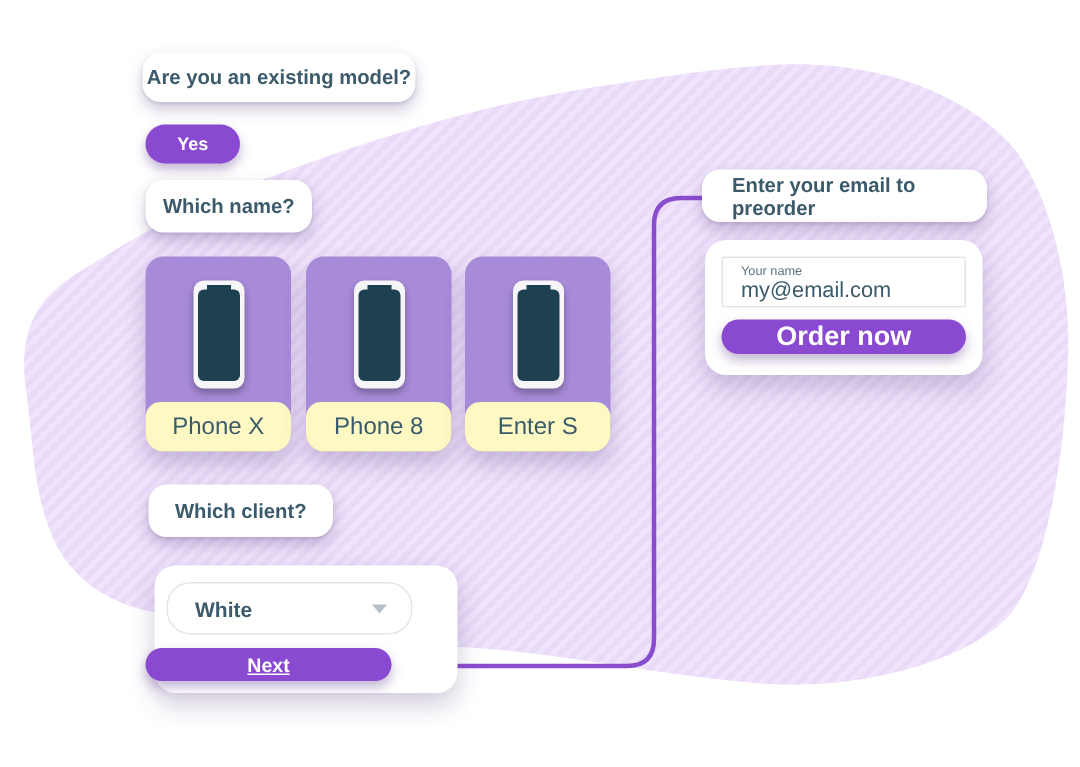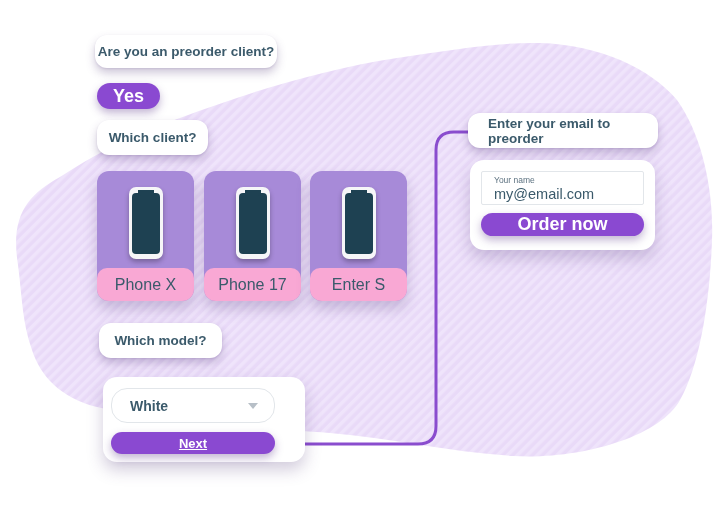--- a/index.html
+++ b/index.html
@@ -27,33 +27,33 @@
     display:flex;align-items:center;justify-content:center;
     font-weight:700;font-size:13.5px;color:var(--text-dark);
     box-shadow:0 5px 10px rgba(80,55,120,.28),0 1px 2px rgba(80,55,120,.12);
   }
   .pill{
     position:absolute;background:var(--accent-purple);border:none;cursor:pointer;
     display:flex;align-items:center;justify-content:center;
     color:#fff;font-weight:700;font-family:"Liberation Sans",sans-serif;
     box-shadow:0 4px 8px rgba(80,40,130,.35);
   }
-  .yes-pill{left:97px;top:83px;width:63px;height:26px;border-radius:13px;font-size:18px;}
+  .yes-pill{left:97px;top:83px;width:63px;height:26px;border-radius:13px;font-size:12px;}
   .q1{left:95px;top:35px;width:182px;height:33px;}
   .q2{left:97px;top:120px;width:111px;height:35px;}
   .q3{left:99px;top:323px;width:123px;height:35px;}
   .q-email{left:468px;top:113px;width:190px;height:35px;padding-left:20px;}
 
   .phone-card{
     position:absolute;top:171px;width:97px;height:130px;border-radius:12px;
     background:var(--card-purple);cursor:pointer;
     box-shadow:0 8px 14px rgba(80,55,120,.25);
   }
   .phone-card .label{
-    position:absolute;left:0;right:0;bottom:0;height:33px;background:#f9a8d4;
+    position:absolute;left:0;right:0;bottom:0;height:33px;background:#fef9c3;
     border-radius:10px 10px 12px 12px;display:flex;align-items:center;justify-content:center;
     font-size:16px;color:var(--text-dark);
   }
   .phone{
     position:absolute;left:50%;top:16px;transform:translateX(-50%);
     width:34px;height:72px;background:#f6f6f8;border-radius:7px;
     box-shadow:0 3px 5px rgba(0,0,0,.28);
   }
   .phone .screen{
     position:absolute;left:3px;right:3px;top:6px;bottom:5px;
@@ -72,21 +72,21 @@
   .colour-select{
     position:absolute;left:8px;top:11px;width:164px;height:35px;
     border:1.5px solid var(--border-gray);border-radius:16px;background:#fff;cursor:pointer;
     display:flex;align-items:center;justify-content:space-between;padding:0 16px 0 18px;
     font-weight:700;font-size:14px;color:var(--text-dark);
   }
   .chevron{
     width:0;height:0;border-left:5px solid transparent;border-right:5px solid transparent;
     border-top:6px solid var(--chevron-gray);
   }
-  .next-btn{left:111px;top:432px;width:164px;height:22px;border-radius:11px;font-size:13px;text-decoration:underline;}
+  .next-btn{left:97px;top:432px;width:164px;height:22px;border-radius:11px;font-size:13px;text-decoration:underline;}
 
   .email-card{left:470px;top:160px;width:185px;height:90px;}
   .input-box{
     position:absolute;left:11px;top:11px;width:163px;height:34px;
     border:1.5px solid var(--border-gray);border-radius:2px;background:#fff;
     padding:4px 12px 0 12px;
   }
   .input-box .float-label{
     display:block;font-size:8.5px;font-weight:400;color:var(--label-gray);line-height:9px;
   }
@@ -119,57 +119,57 @@
          C 710 300 700 365 680 400
          C 660 437 580 460 513 456
          C 450 452 390 438 330 433
          C 260 428 160 420 97 407
          C 60 398 40 375 32 350
          C 22 322 22 295 18 265 Z" fill="url(#stripes)"></path>
     <path class="connector" d="M 287 444 L 418 444 Q 436 444 436 426 L 436 150 Q 436 132 454 132 L 470 132"></path>
   </svg>
 
   <div class="bubble q1">
-    <span>Are you an preorder client?</span>
+    <span>Are you an existing model?</span>
   </div>
 
   <button class="pill yes-pill">
     <span>Yes</span>
   </button>
 
   <div class="bubble q2">
-    <span>Which client?</span>
+    <span>Which name?</span>
   </div>
 
   <div class="phone-card" style="left:97px">
     <div class="phone">
       <div class="screen"></div>
       <div class="notch"></div>
     </div>
     <div class="label">Phone X</div>
   </div>
 
   <div class="phone-card" style="left:204px">
     <div class="phone">
       <div class="screen"></div>
       <div class="notch"></div>
     </div>
-    <div class="label">Phone 17</div>
+    <div class="label">Phone 8</div>
   </div>
 
   <div class="phone-card" style="left:310px">
     <div class="phone">
       <div class="screen"></div>
       <div class="notch"></div>
     </div>
     <div class="label">Enter S</div>
   </div>
 
   <div class="bubble q3">
-    <span>Which model?</span>
+    <span>Which client?</span>
   </div>
 
   <div class="card colour-card">
     <div class="colour-select">
       <span>White</span>
       <span class="chevron"></span>
     </div>
   </div>
   <button class="pill next-btn">
     <span>Next</span>

